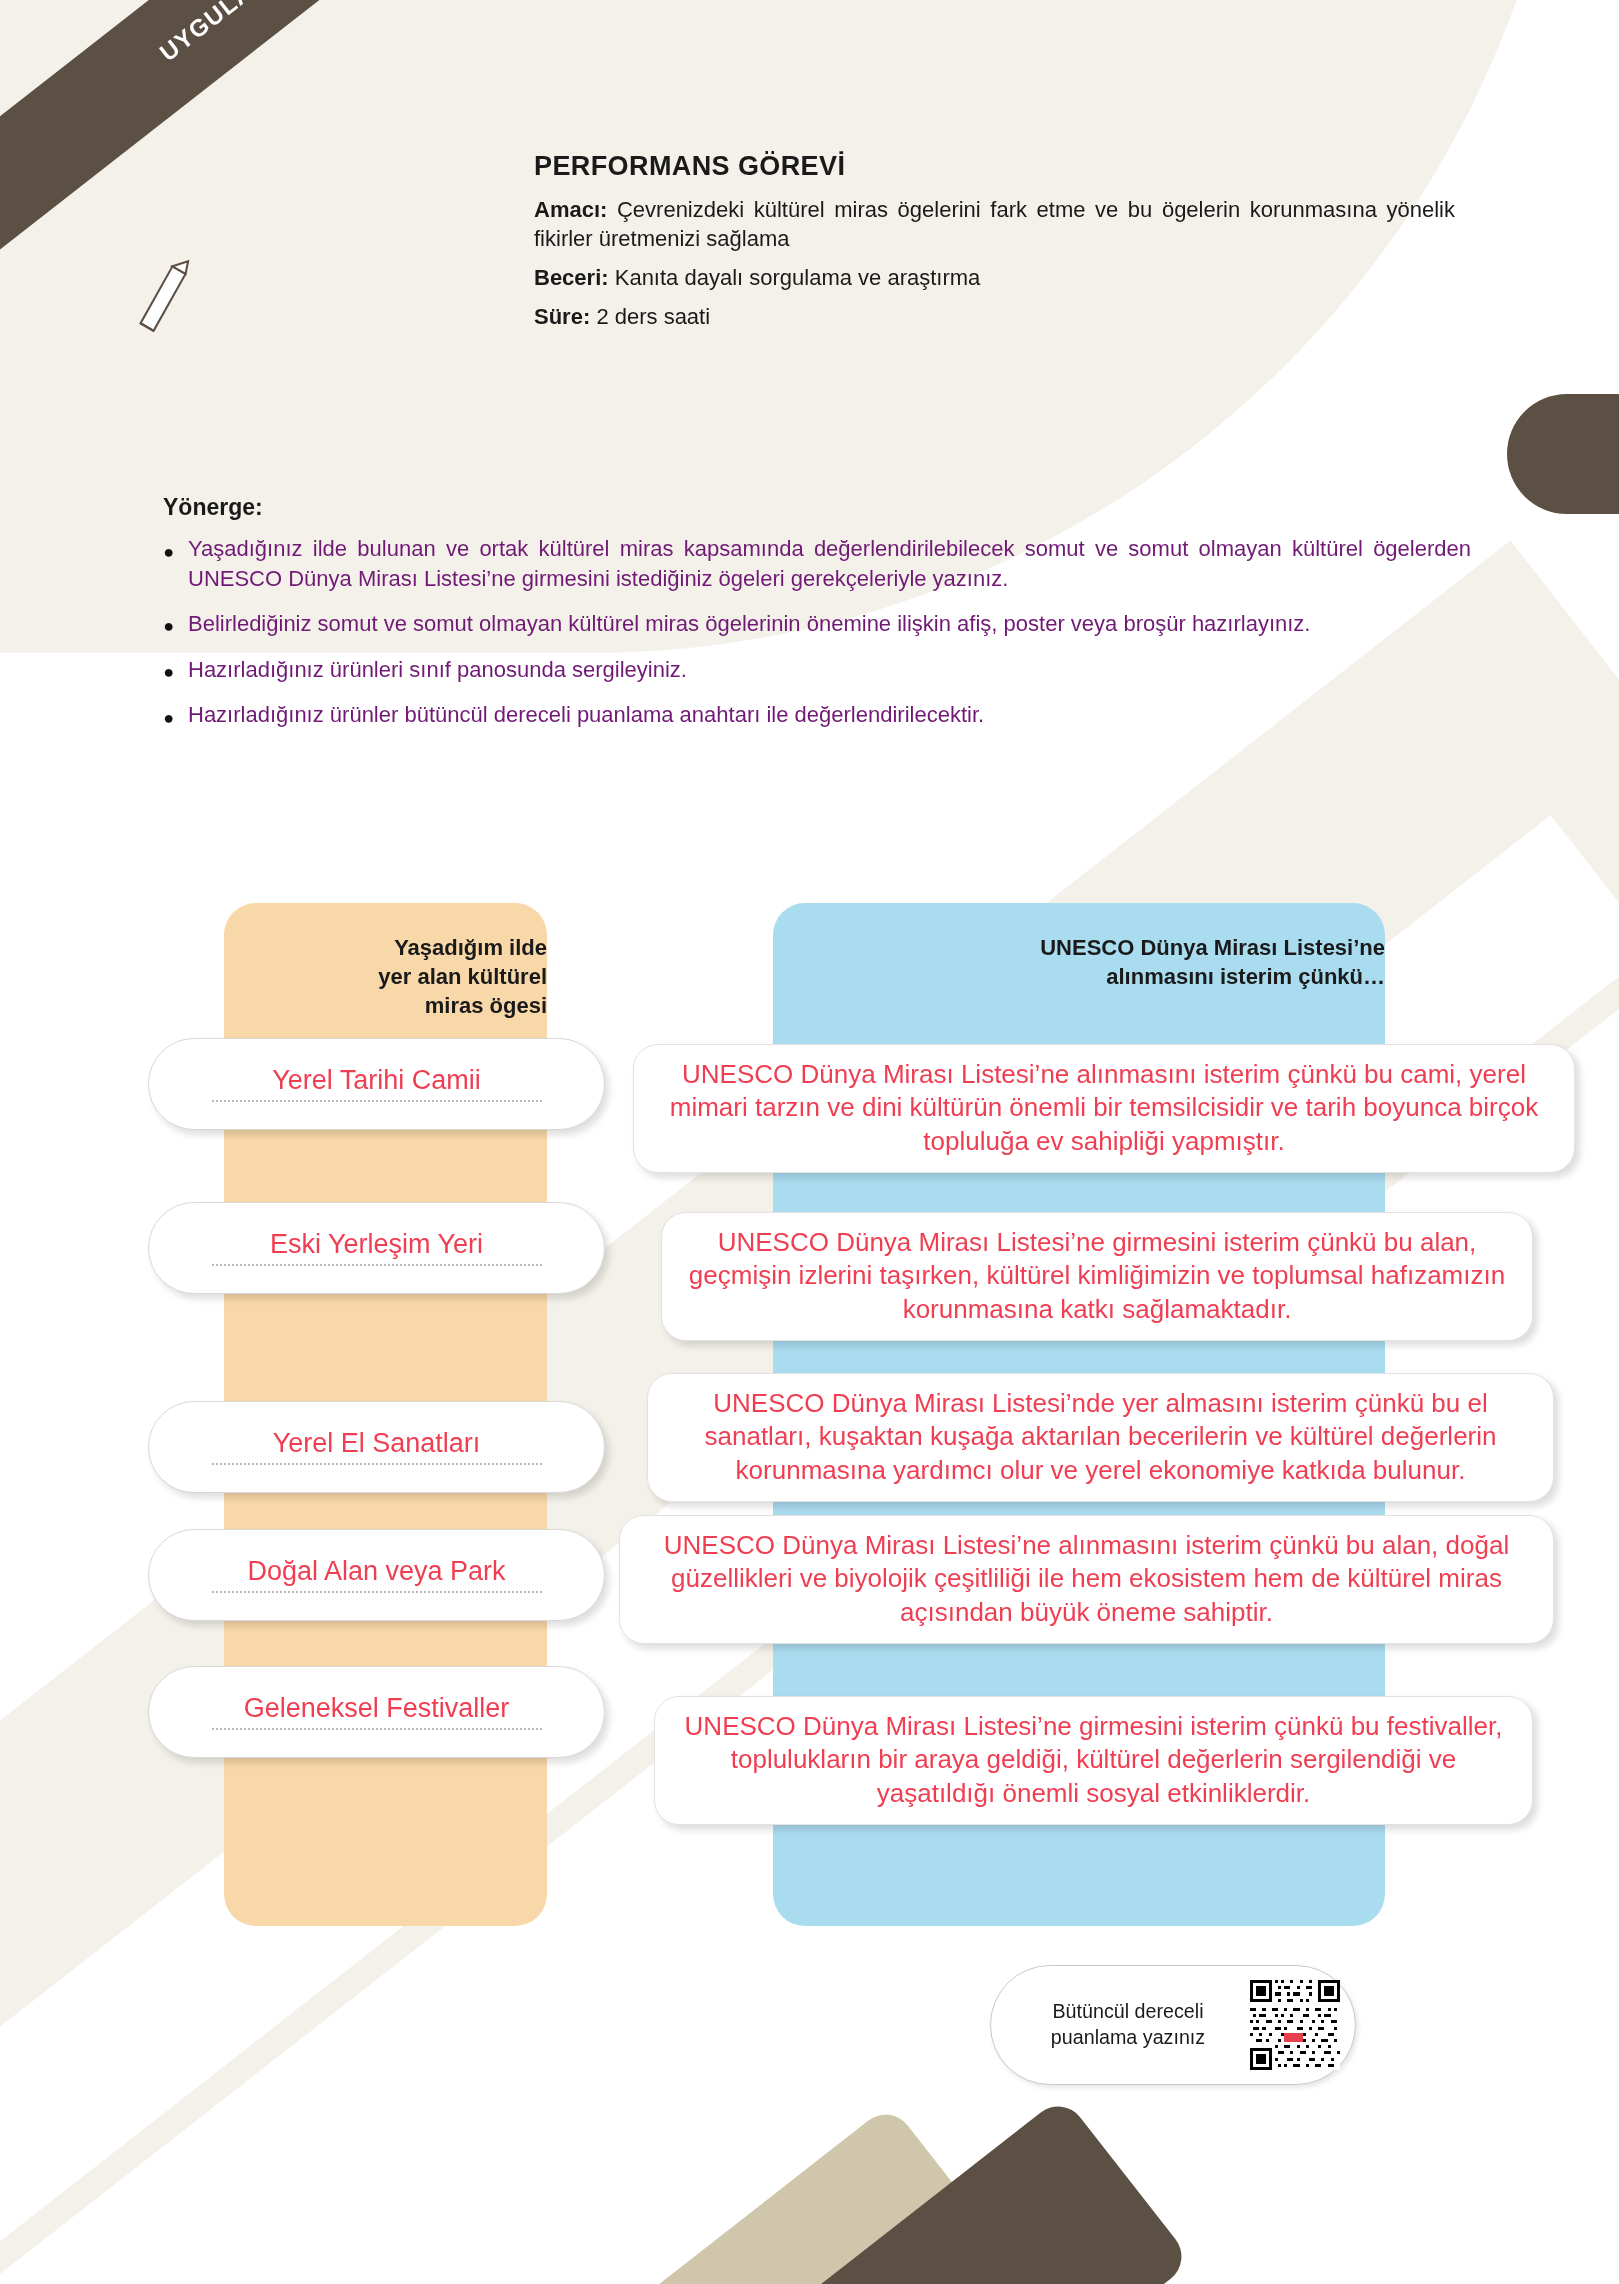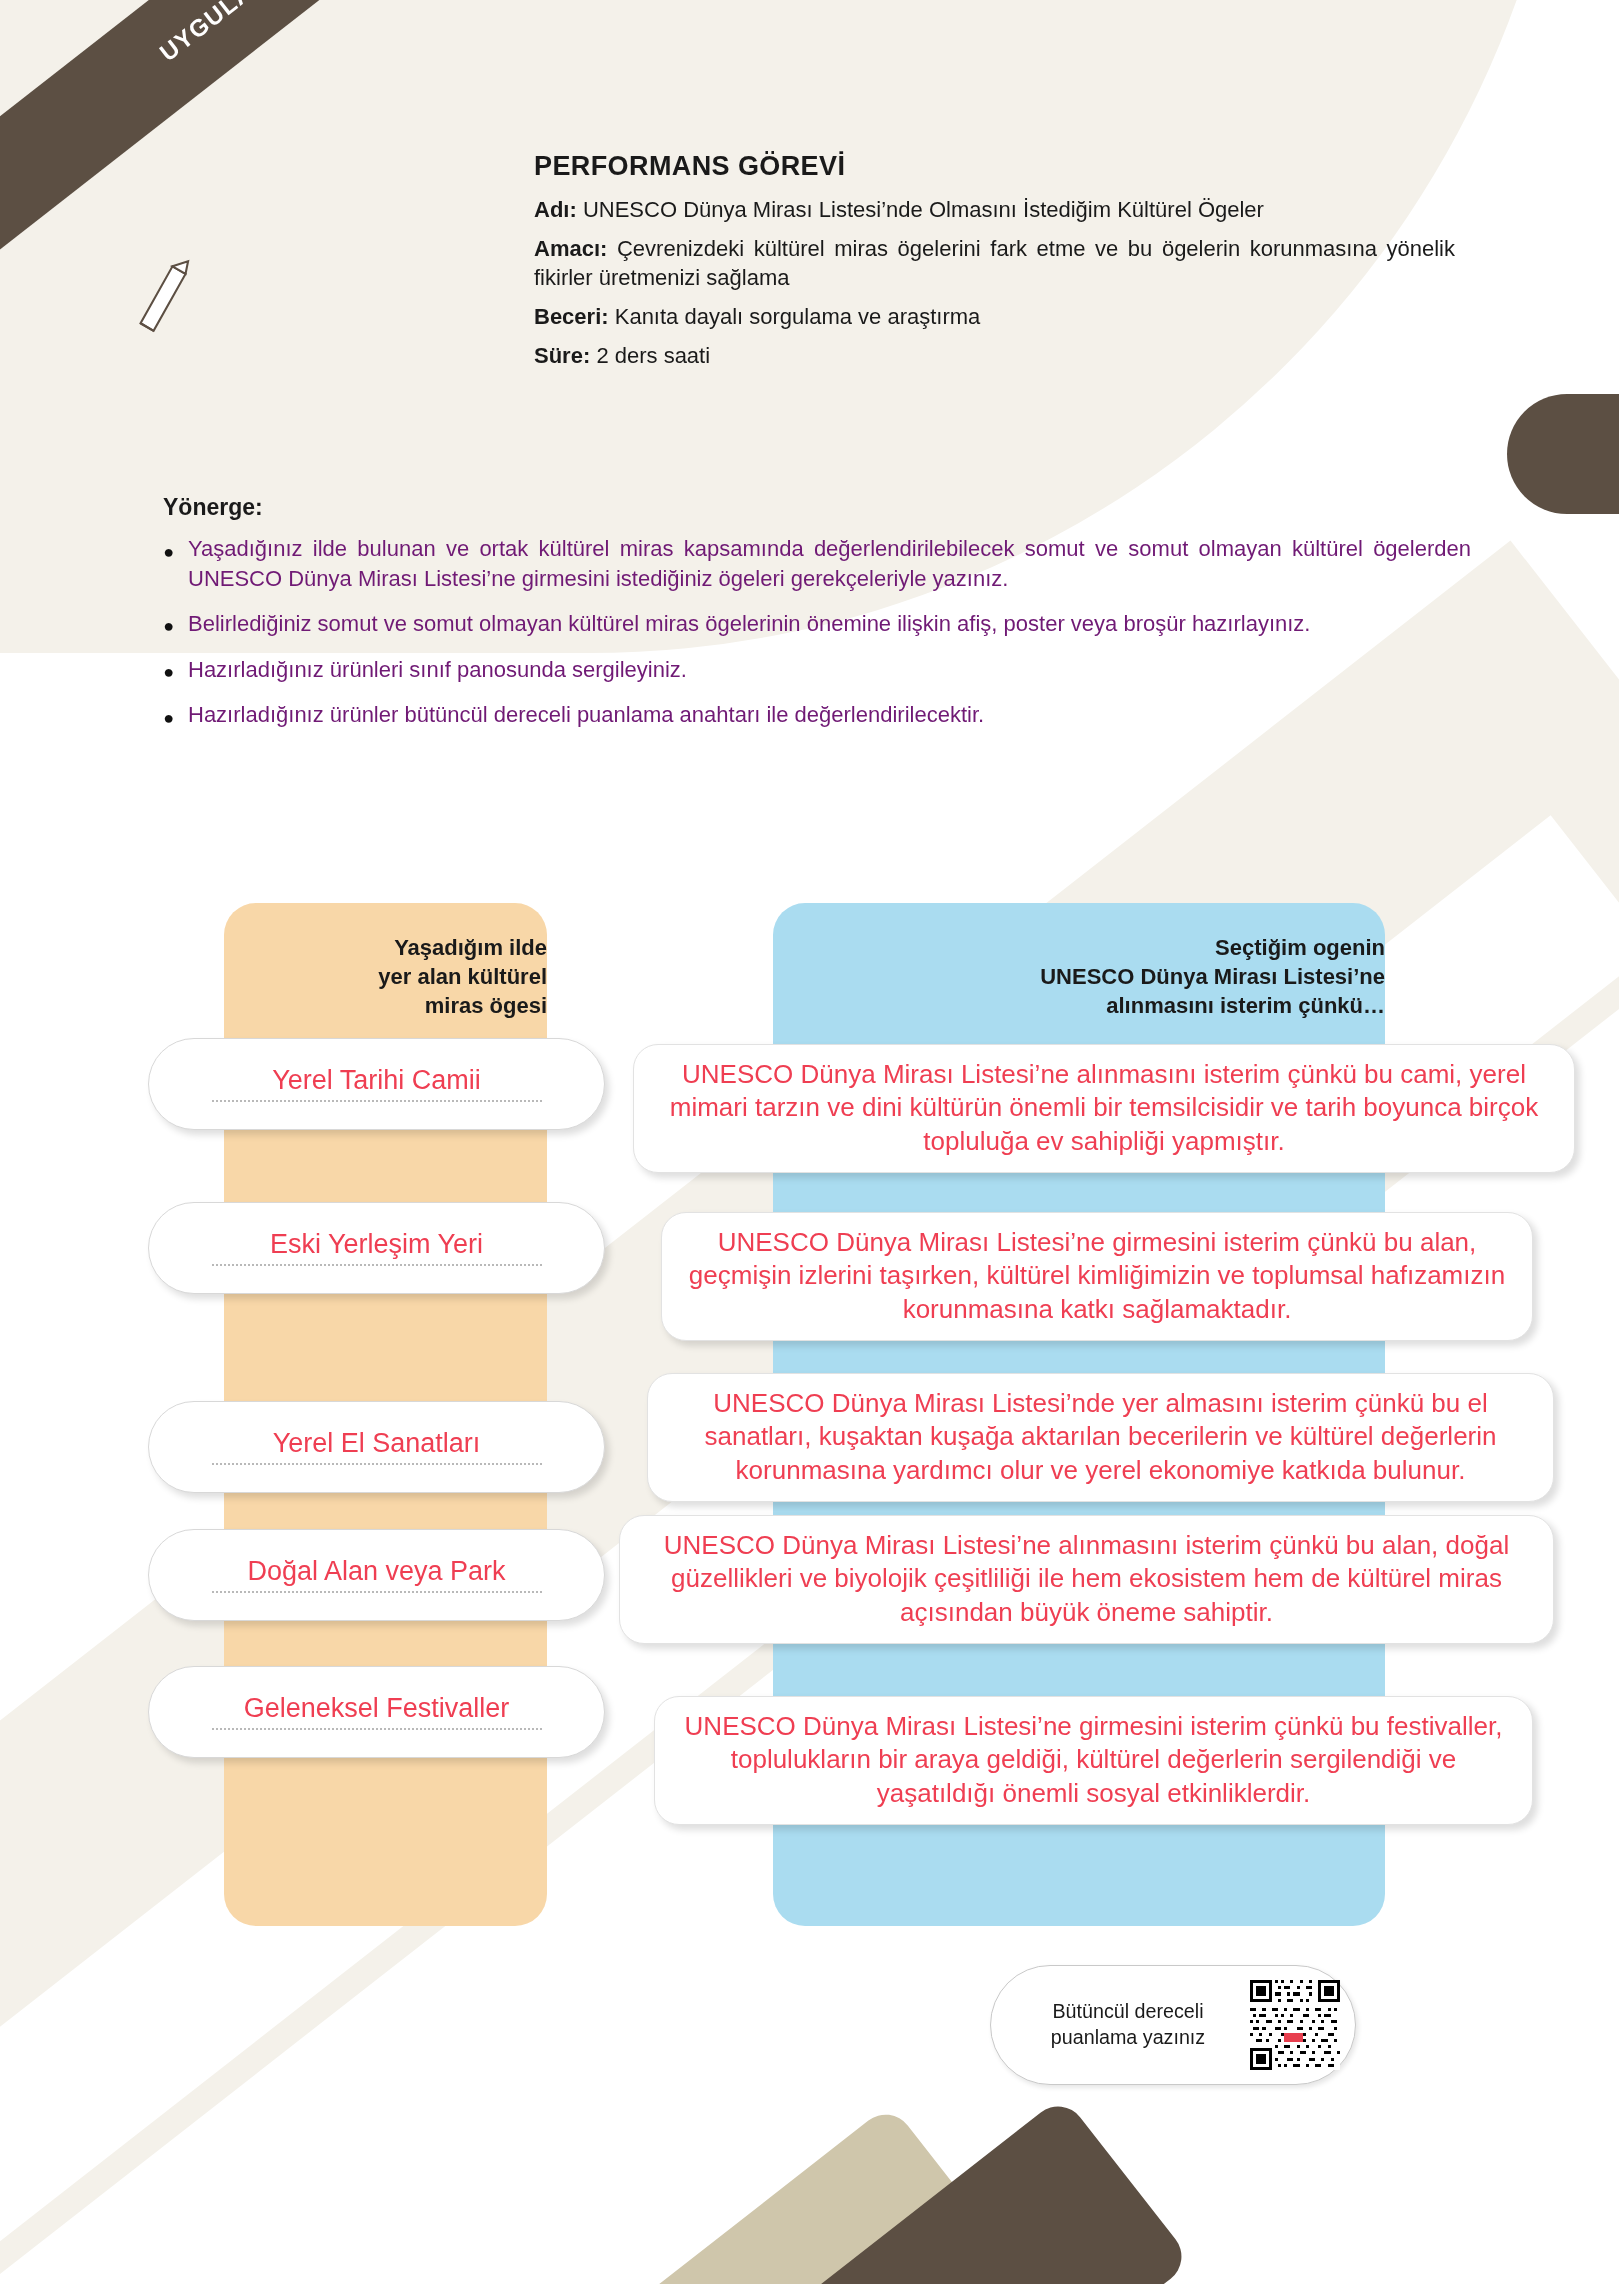--- a/index.html
+++ b/index.html
@@ -300,24 +300,20 @@
     <polygon points="96,6 118,14 104,26" fill="#ffffff" stroke="#5c4f43" stroke-width="3"></polygon>
     <line x1="10" y1="42" x2="18" y2="62" stroke="#5c4f43" stroke-width="3"></line>
   </svg>
 </div>
 
 <div class="content">
 
   <div class="perf-block">
     <div class="perf-title">PERFORMANS GÖREVİ</div>
 
-    <div class="perf-row">
-      <b>Adı:</b>
-      <span>UNESCO Dünya Mirası Listesi’nde Olmasını İstediğim Kültürel Ögeler</span>
-    </div>
 
     <div class="perf-row">
       <b>Amacı:</b>
       <span>Çevrenizdeki kültürel miras ögelerini fark etme ve bu ögelerin korunmasına yönelik fikirler üretmenizi sağlama</span>
     </div>
 
     <div class="perf-row">
       <b>Beceri:</b>
       <span>Kanıta dayalı sorgulama ve araştırma</span>
     </div>
@@ -354,21 +350,20 @@
     <div class="col-left-bg"></div>
     <div class="col-right-bg"></div>
 
     <div class="col-head left">
       <div>Yaşadığım ilde</div>
       <div>yer alan kültürel</div>
       <div>miras ögesi</div>
     </div>
 
     <div class="col-head right">
-      <div>Seçtiğim ogenin</div>
       <div>UNESCO Dünya Mirası Listesi’ne</div>
       <div>alınmasını isterim çünkü…</div>
     </div>
 
     <div class="pill" style="top:135px;">
       <div class="pill-label">Yerel Tarihi Camii</div>
       <div class="pill-dots"></div>
     </div>
     <div class="note" style="left:633px; top:141px; width:942px;">
       <span>UNESCO Dünya Mirası Listesi’ne alınmasını isterim çünkü bu cami, yerel mimari tarzın ve dini kültürün önemli bir temsilcisidir ve tarih boyunca birçok topluluğa ev sahipliği yapmıştır.</span>

